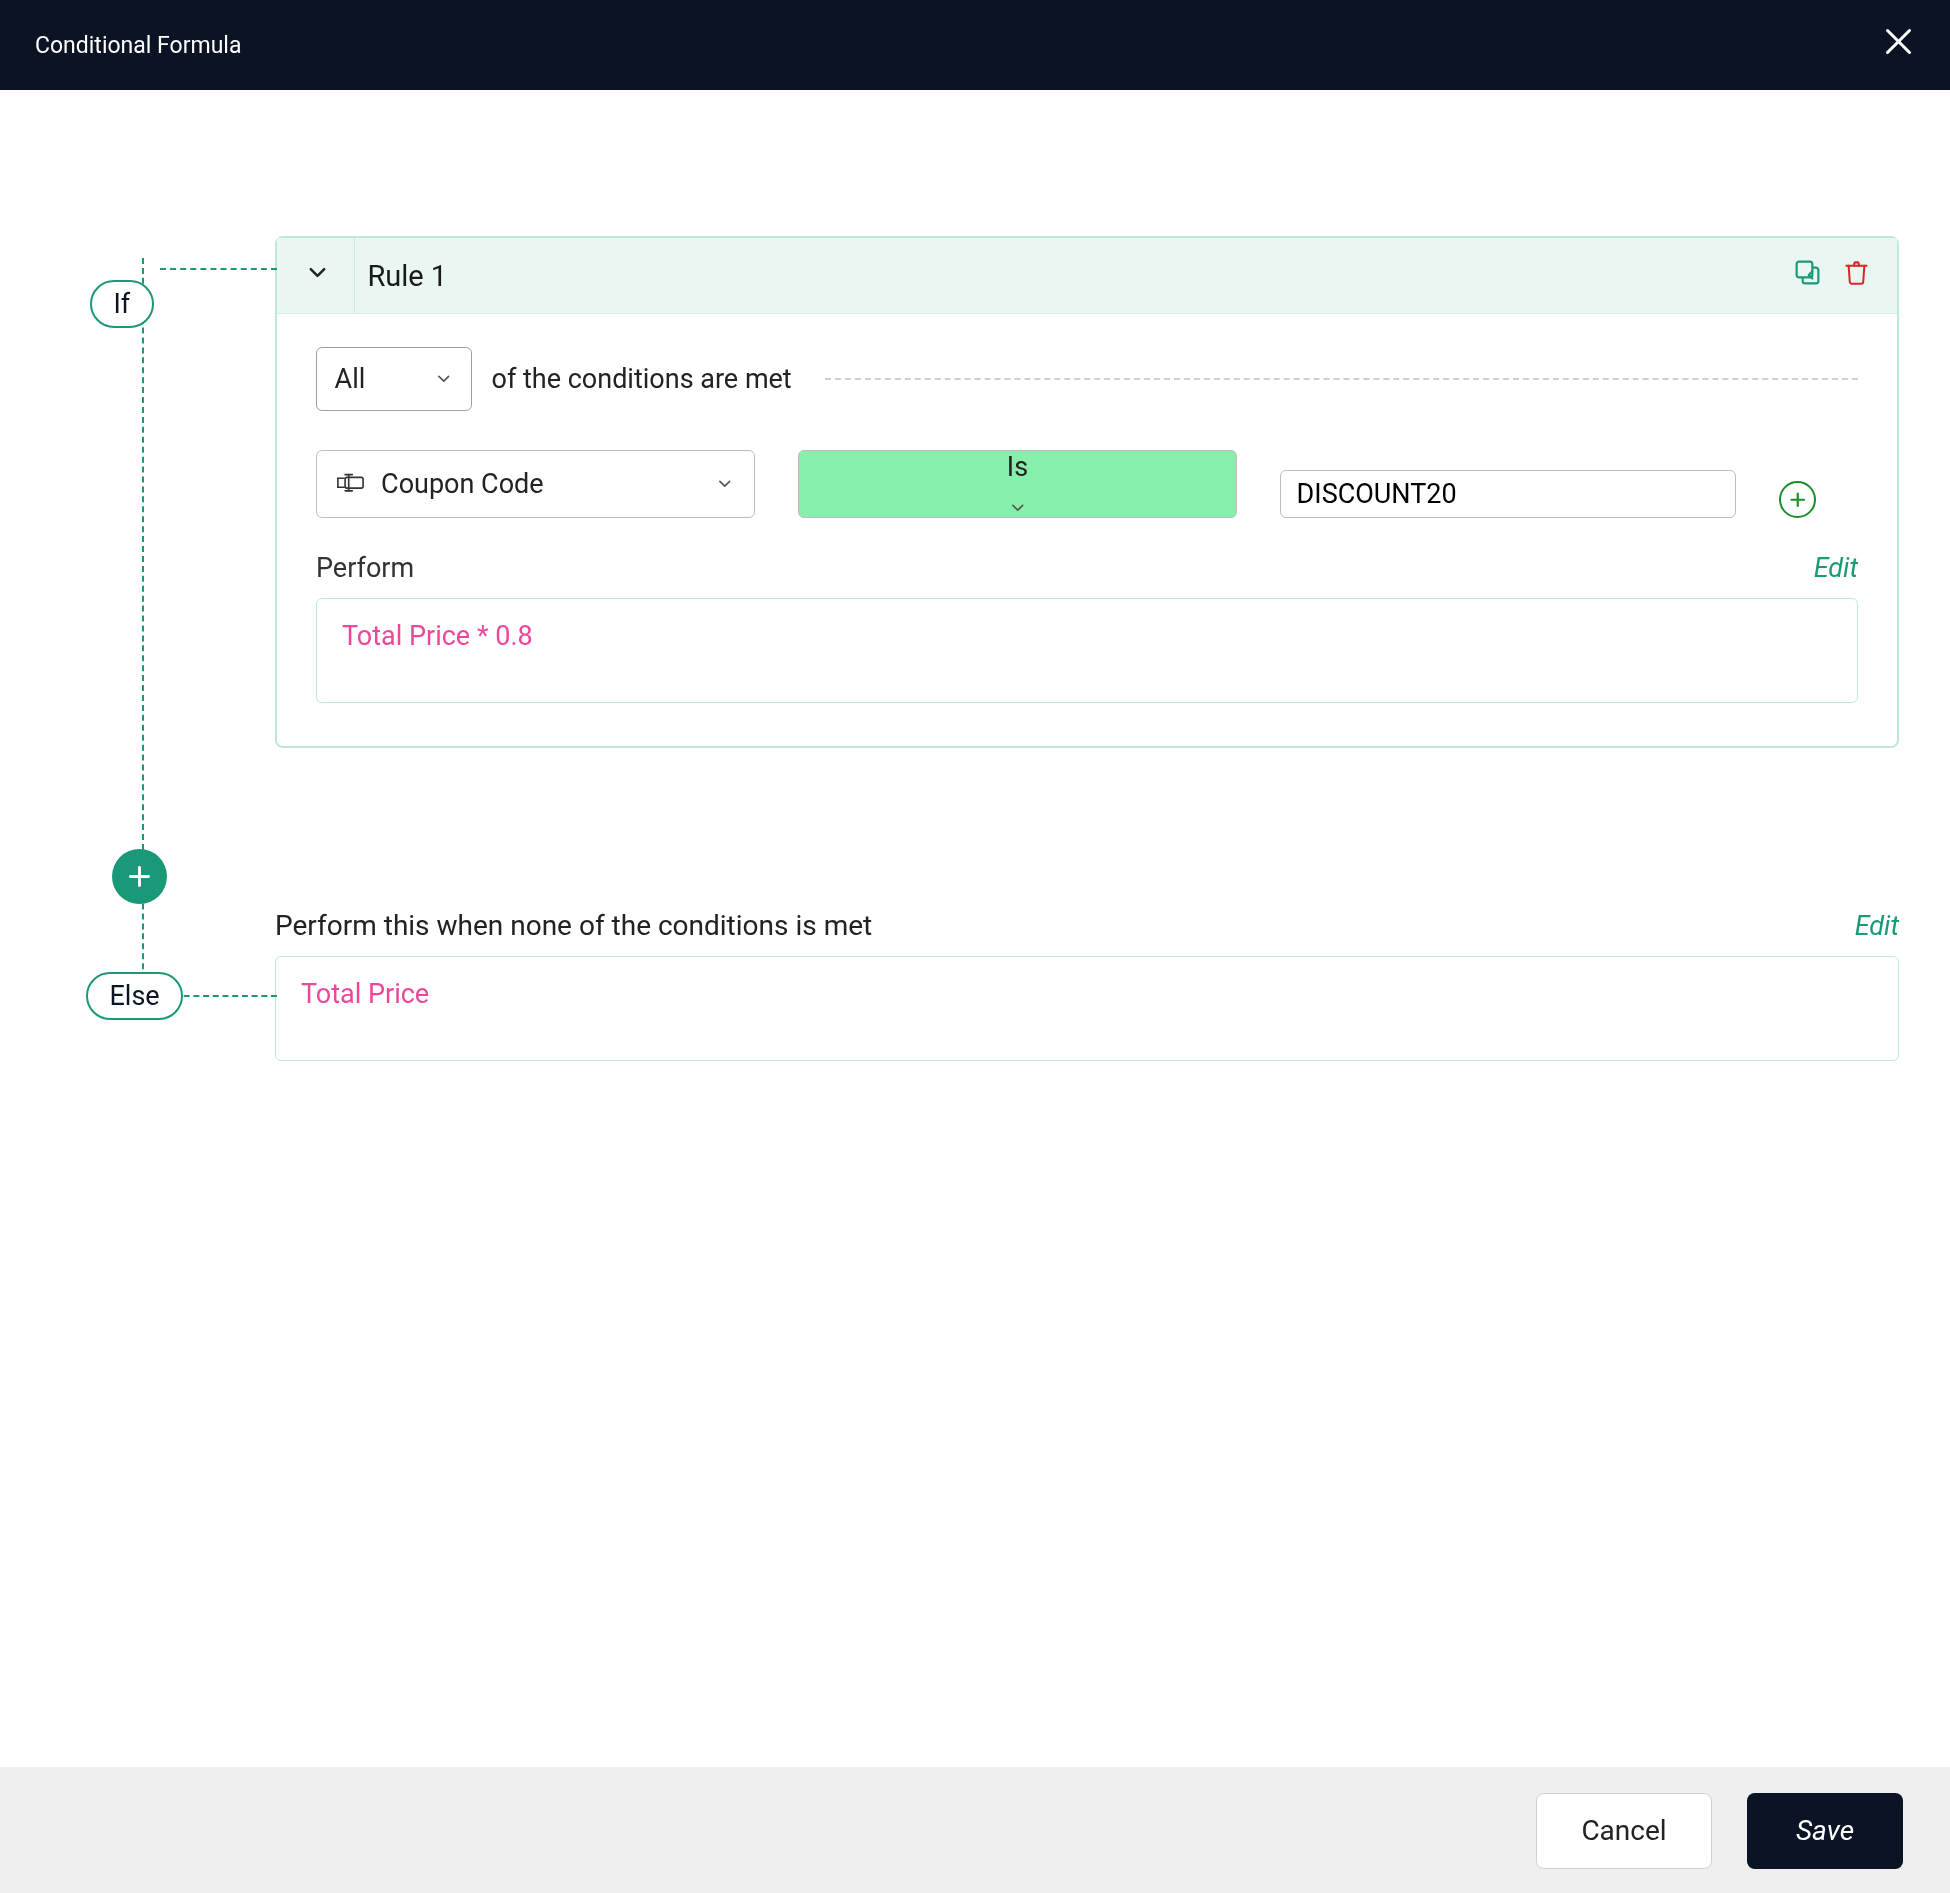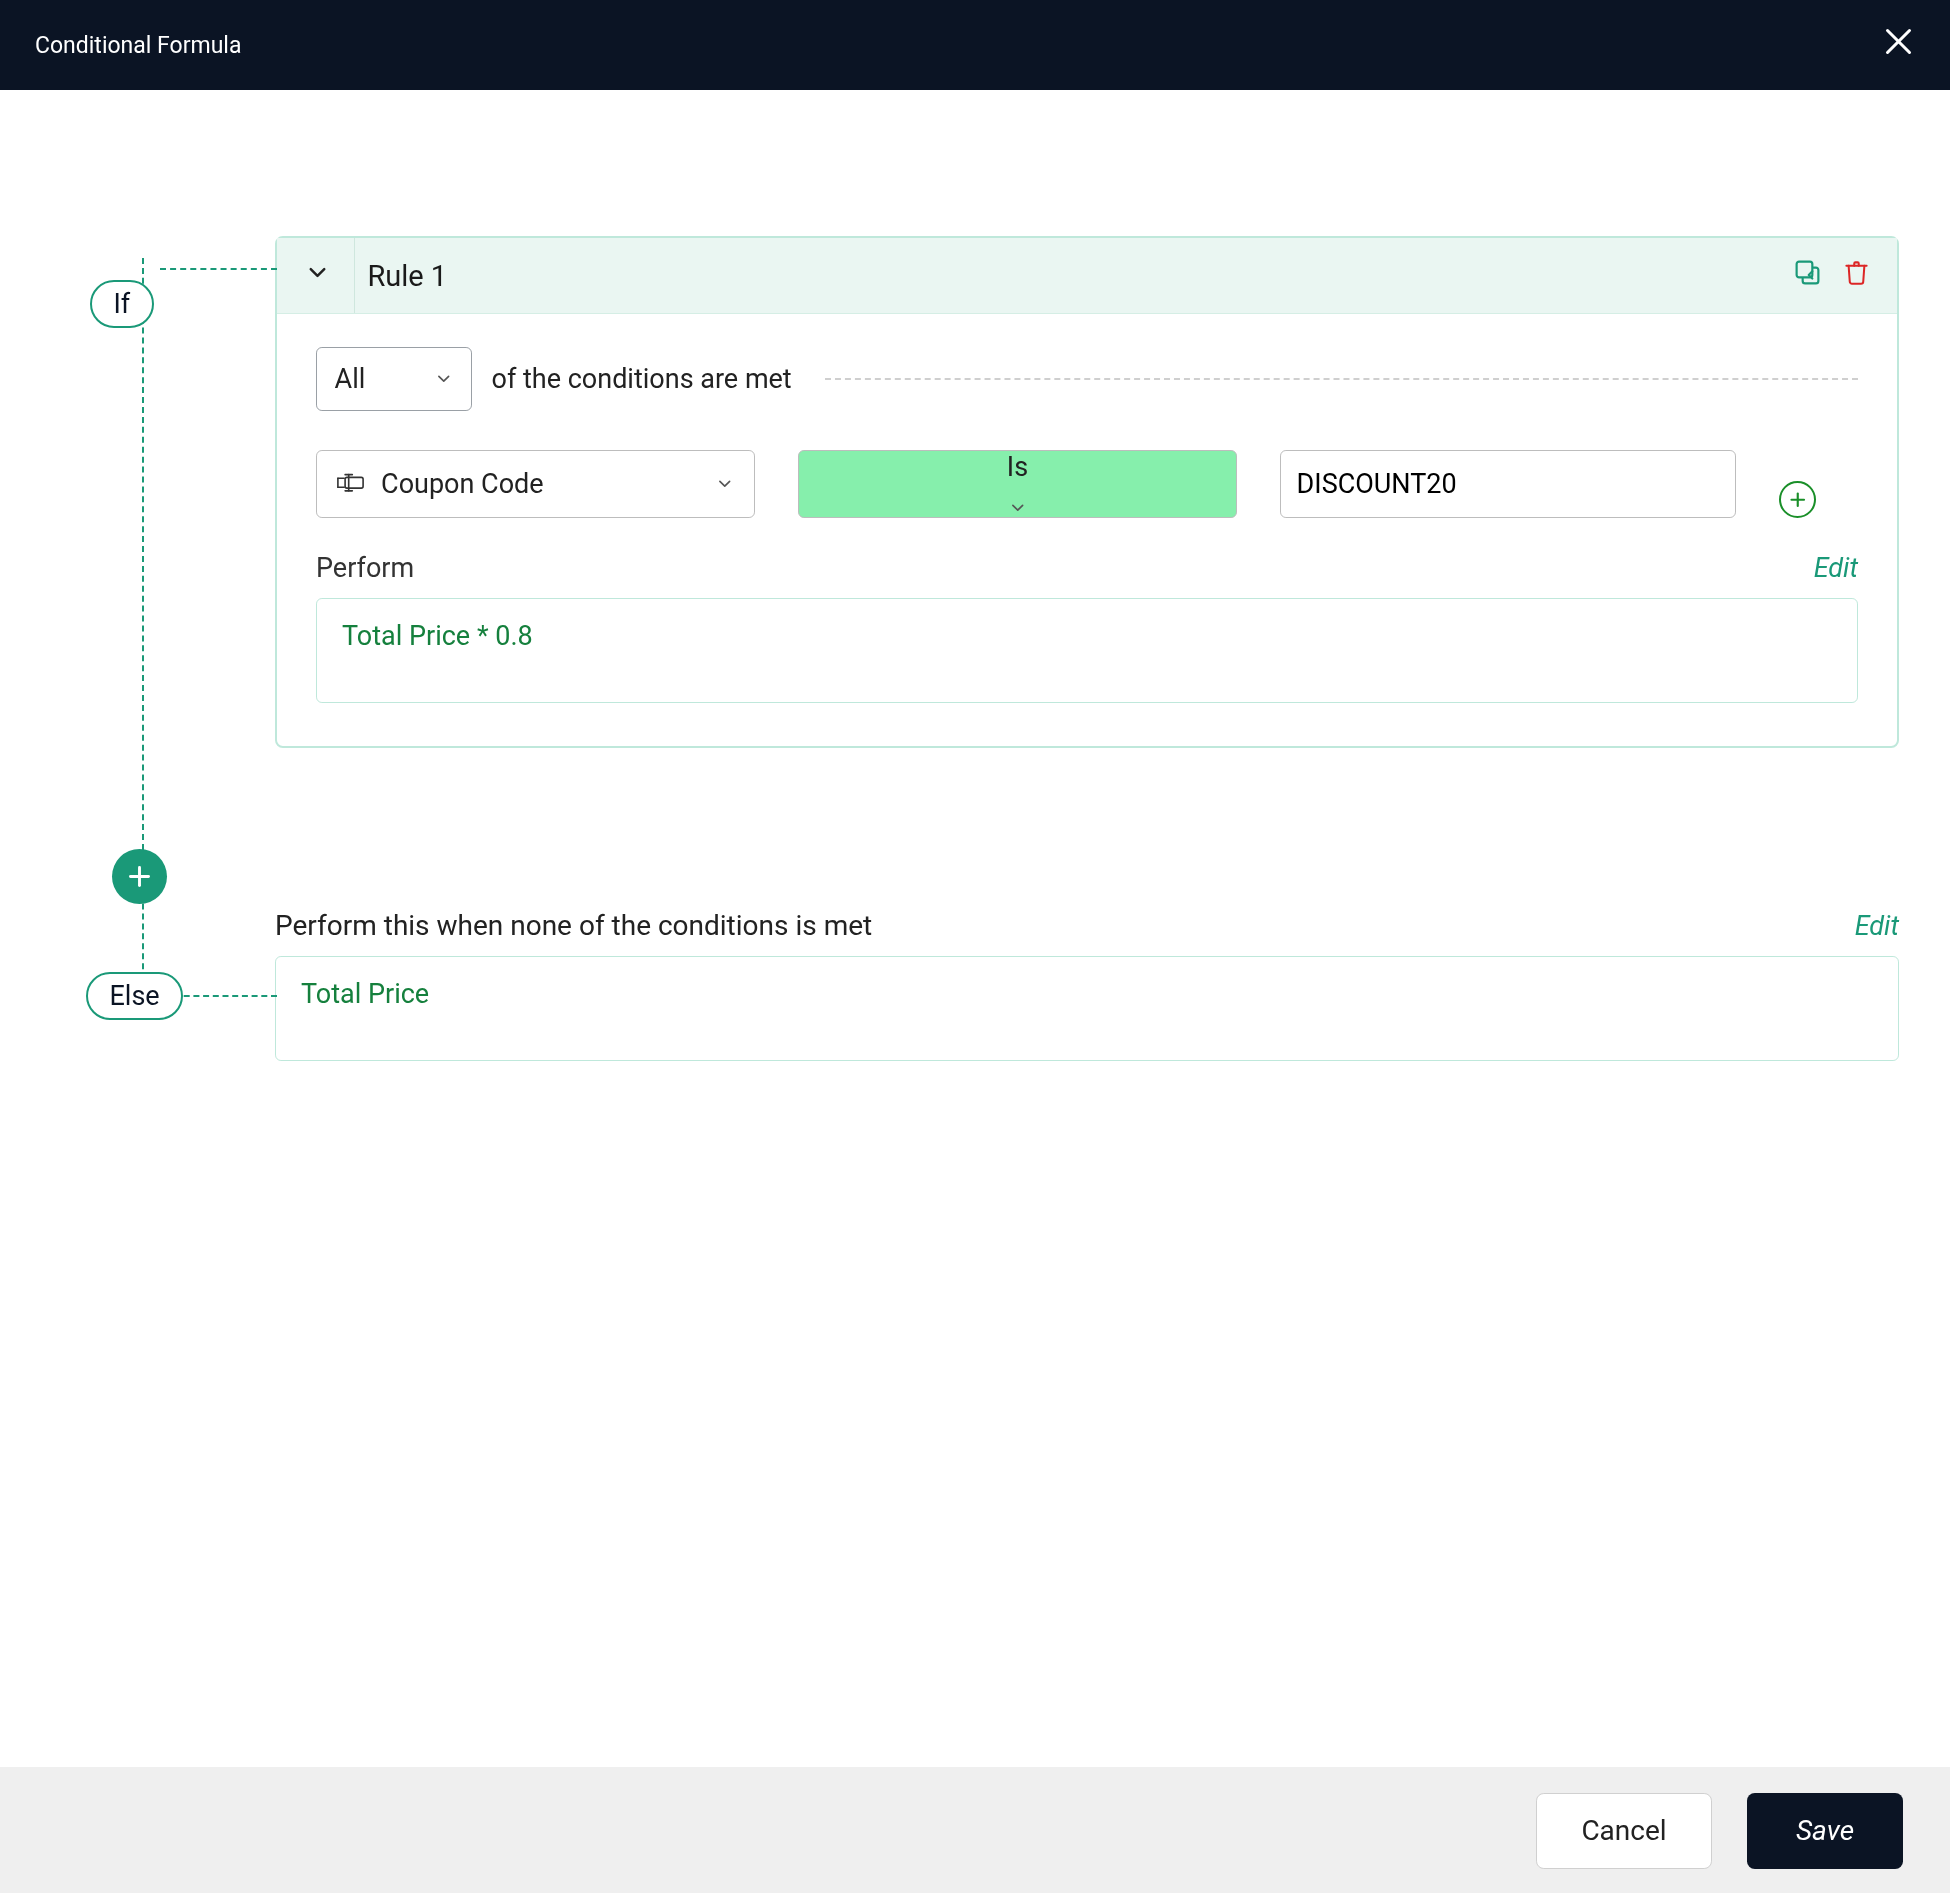--- a/index.html
+++ b/index.html
@@ -176,21 +176,21 @@
   border: 1.5px solid #bdbdbd;
   border-radius: 5.9px;
   display: flex; align-items: center; justify-content: space-between;
   padding: 0 19.5px;
   font-size: 27px;
   cursor: pointer;
   background: #86efac;
   flex-direction: column;
 }
 .val-input {
-  width: 456px; height: 68px;
+  width: 456px; height: 48px;
   border: 1.5px solid #bdbdbd;
   border-radius: 5.9px;
   padding: 0 15.6px;
   font-size: 27px;
   font-family: inherit;
   background: #fff;
 }
 .add-cond-btn {
   width: 37px; height: 37px;
   border-radius: 50%;
@@ -206,21 +206,21 @@
 }
 .perform-label { font-size: 27px; color: #333; }
 .edit-link { font-size: 27px; color: #1a9978; cursor: pointer; font-style: italic; }
 
 .formula-box {
   border: 1.5px solid #bfe8db;
   border-radius: 5.9px;
   min-height: 105px;
   padding: 21.5px 25px;
   font-size: 27px;
-  color: #15803d;
+  color: #ec4899;
   background: #fff;
 }
 
 
 .else-block {
   position: absolute;
   left: 275px; top: 819px;
   right: 51px;
 }
 .else-head {

